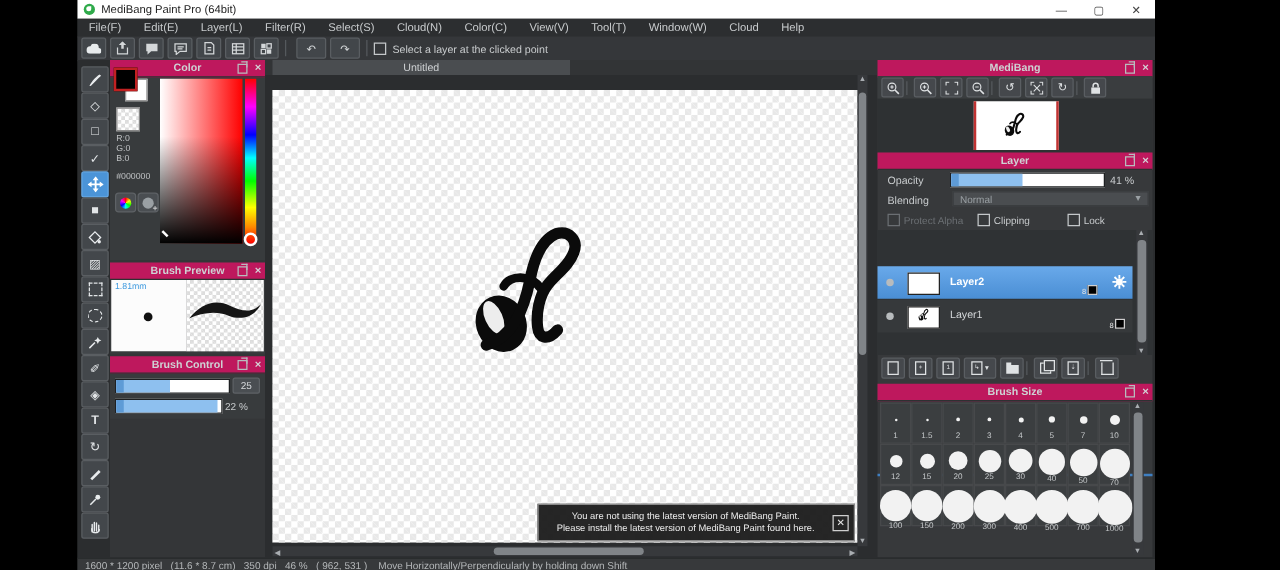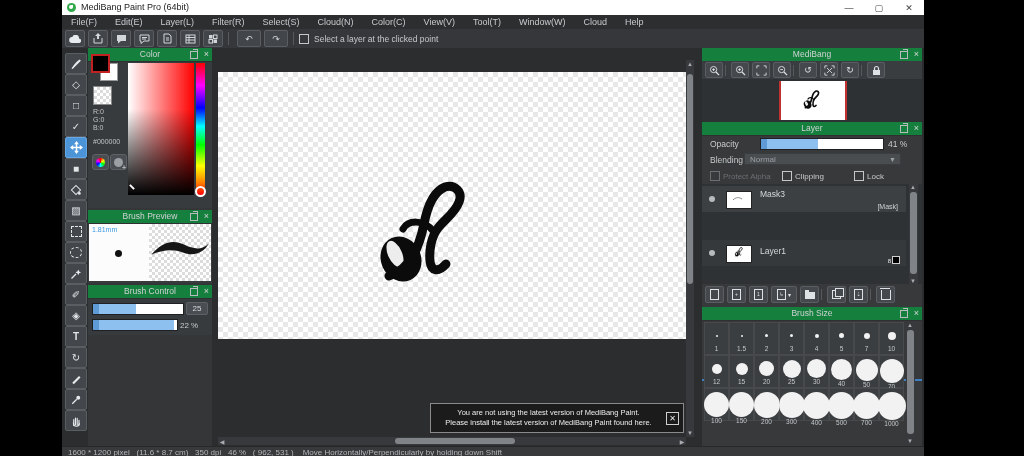--- a/index.html
+++ b/index.html
@@ -23,21 +23,21 @@
   .cb{width:8px;height:8px;border:1px solid #c4c7c9;background:transparent;display:inline-block;}
   #tb-label{font-size:8.5px;margin-left:5px;color:#c8cbcd;}
   
   #toolstrip{left:0;top:48px;width:26px;height:398px;background:#2b2d2f;}
   .tool{position:absolute;left:3px;width:20px;height:19px;background:#43474b;border:1px solid #5a5e62;border-radius:2px;
         display:flex;align-items:center;justify-content:center;font-size:10px;color:#e2e5e7;}
   .tool.sel{background:#4b94d8;border-color:#67a8e4;}
   .dash-box{width:9px;height:9px;border:1px dashed #e2e5e7;}
   .dash-circ{width:10px;height:9px;border:1px dashed #e2e5e7;border-radius:50%;}
   
-  .panel-title{position:absolute;left:0;width:100%;height:13px;background:#15803d;border-bottom:1px solid #2e3032;}
+  .panel-title{position:absolute;left:0;width:100%;height:13px;background:#be185d;border-bottom:1px solid #2e3032;font-weight:bold;}
   .panel-title .t{position:absolute;left:0;width:100%;text-align:center;font-size:8.5px;line-height:13px;color:#cfd2d4;}
   .pt-pop{position:absolute;right:14px;top:3px;width:6px;height:6px;border:1px solid #b9bcbe;}
   .pt-pop::after{content:"";position:absolute;left:2px;top:-3px;width:4px;height:4px;border-top:1px solid #b9bcbe;border-right:1px solid #b9bcbe;}
   .pt-close{position:absolute;right:3px;top:0;font-size:9px;color:#d4d7d9;line-height:13px;}
   
   #left-panels{left:26px;top:48px;width:124px;height:398px;background:#343638;}
   #color-panel{left:0;top:0;width:124px;height:160px;background:#383b3d;}
   #swatch-white{left:12px;top:15px;width:16px;height:16px;background:#fff;border:1px solid #999;}
   #swatch-fg{left:3px;top:6px;width:15px;height:15px;background:#000;border:2px solid #c12121;}
   #swatch-trans{left:5px;top:38px;width:17px;height:17px;border:1px solid #888;}
@@ -71,21 +71,21 @@
   #tab-untitled{position:absolute;left:6px;top:0;width:238px;height:12px;background:#4a4d50;
                 font-size:8.5px;color:#d0d3d5;text-align:center;line-height:12px;}
   .checker{background-color:#fff;
     background-image:linear-gradient(45deg,#e8e8e8 25%,transparent 25%,transparent 75%,#e8e8e8 75%),
                      linear-gradient(45deg,#e8e8e8 25%,transparent 25%,transparent 75%,#e8e8e8 75%);
     background-size:10px 10px;background-position:0 0,5px 5px;}
   .checker-sm{background-color:#fff;
     background-image:linear-gradient(45deg,#dcdcdc 25%,transparent 25%,transparent 75%,#dcdcdc 75%),
                      linear-gradient(45deg,#dcdcdc 25%,transparent 25%,transparent 75%,#dcdcdc 75%);
     background-size:6px 6px;background-position:0 0,3px 3px;}
-  #canvas{left:6px;top:24px;width:468px;height:267px;}
+  #canvas{left:6px;top:24px;width:468px;height:362px;}
   #canvas-letter{position:absolute;left:142px;top:98px;}
   #notif{position:absolute;left:212px;top:331px;width:252px;height:28px;background:rgba(26,26,26,.95);
          border:1px solid #8a8a8a;display:flex;align-items:center;}
   #notif-text{flex:1;text-align:center;font-size:7.5px;line-height:10px;color:#ececec;}
   #notif-close{width:11px;height:11px;border:1px solid #cfcfcf;margin-right:4px;font-size:8px;color:#e8e8e8;
                display:flex;align-items:center;justify-content:center;}
   .sb-track{background:#37393c;}
   .sb-thumb{position:absolute;background:#808488;border-radius:3px;}
   .sb-arrow{position:absolute;font-size:6px;color:#a9adb1;width:8px;text-align:center;}
   #vscroll{left:474px;top:12px;width:8px;height:377px;}
@@ -95,21 +95,21 @@
   #nav-panel{left:0;top:0;width:220px;height:74px;}
   #nav-tools{position:absolute;left:0;top:13px;width:220px;height:18px;background:#3a3d3f;display:flex;align-items:center;}
   .nav-btn{width:16px;height:14px;background:#45484c;border:1px solid #5a5e62;border-radius:2px;margin-left:3px;
            display:flex;align-items:center;justify-content:center;font-size:9px;color:#dfe2e4;}
   .nav-sep{width:1px;height:11px;background:#55595d;margin:0 2px;}
   #nav-thumb-area{position:absolute;left:0;top:31px;width:220px;height:43px;background:#2e3133;}
   #nav-thumb{position:absolute;left:77px;top:2px;width:64px;height:39px;background:#fff;border-left:2px solid #c03232;border-right:2px solid #c03232;
              display:flex;align-items:center;justify-content:center;}
   #layer-panel{left:0;top:74px;width:220px;height:184px;}
   .lp-label{position:absolute;left:8px;font-size:8.5px;color:#c8cbcd;}
-  #blend-dd{position:absolute;left:42px;top:31px;width:157px;height:12px;background:#4a4d50;border:1px solid #3a3d3f;
+  #blend-dd{position:absolute;left:60px;top:31px;width:157px;height:12px;background:#4a4d50;border:1px solid #3a3d3f;
             font-size:8px;color:#9aa0a4;line-height:12px;padding-left:5px;box-sizing:border-box;}
   #blend-dd .arr{position:absolute;right:4px;top:0;font-size:7px;color:#9aa0a4;}
   .chk-row-item{position:absolute;top:49px;display:flex;align-items:center;font-size:8px;color:#c8cbcd;}
   .chk-row-item.dim{color:#6b6f73;}
   .chk-row-item .cb{margin-right:3px;}
   .chk-row-item.dim .cb{border-color:#6b6f73;}
   #layer-list{position:absolute;left:0;top:62px;width:220px;height:100px;background:#2f3234;}
   .layer-row{position:absolute;left:0;width:204px;height:26px;}
   .layer-row .vis{position:absolute;left:7px;top:10px;width:6px;height:6px;border-radius:50%;background:#b8bbbd;}
   .layer-thumb{position:absolute;left:24px;top:5px;width:24px;height:16px;background:#fff;border:1px solid #222;}
@@ -350,20 +350,23 @@
         <span class="valbox" style="left:98px;top:17px;width:20px">25</span>
         <div class="slider" style="left:4px;top:34px;width:84px">
           <span class="fill" style="width:96%"></span>
             <span class="cap"></span>
         </div>
         <span class="sl-label" style="left:92px;top:36px">22 %</span>
       </div>
     </div>
 
     <div id="canvas-region" class="abs">
+      <div id="tabbar" class="abs">
+        <span id="tab-untitled">Untitled</span>
+      </div>
       <div id="canvas" class="abs checker">
         <svg id="canvas-letter" viewBox="0 0 140 140" width="140" height="140">
           <use href="#glyph-letter"></use>
         </svg>
         <div id="notif">
           <span id="notif-text">
             <span>You are not using the latest version of MediBang Paint.</span><br>
             <span>Please install the latest version of MediBang Paint found here.</span>
           </span>
           <span id="notif-close">✕</span>
@@ -468,31 +471,33 @@
           <span class="cb"></span>
           <span>Clipping</span>
         </span>
         <span class="chk-row-item" style="left:152px">
           <span class="cb"></span>
           <span>Lock</span>
         </span>
 
         <div id="layer-list">
 
-          <div class="layer-row" style="top:2px;background:#3d4043">
+
+          <div class="layer-row" style="top:29px;background:linear-gradient(#69a9ea,#4a8ed4)">
             <span class="vis"></span>
-            <span class="layer-thumb">
-              <svg width="22" height="14" viewBox="0 0 22 14">
-                  <path d="M6 8 C9 5 12 5 15 7" stroke="#888" fill="none"></path>
-                </svg>
-            </span>
-            <span class="layer-name" style="top:3px">Mask3</span>
-            <span style="position:absolute;right:8px;bottom:2px;font-size:7px;color:#cfd2d4">[Mask]</span>
+            <span class="layer-thumb checker-sm" style="background-color:#fff"></span>
+            <span class="layer-name" style="top:7px;color:#fff;font-weight:bold">Layer2</span>
+            <svg style="position:absolute;right:4px;top:6px" width="13" height="13" viewBox="0 0 14 14">
+              <circle cx="7" cy="7" r="3" fill="#fff"></circle>
+              <g stroke="#fff" stroke-width="1.6">
+                  <path d="M7 1 V4 M7 10 V13 M1 7 H4 M10 7 H13 M2.8 2.8 L4.9 4.9 M9.1 9.1 L11.2 11.2 M11.2 2.8 L9.1 4.9 M4.9 9.1 L2.8 11.2"></path>
+                </g>
+            </svg>
+            <span class="bit-badge" style="right:28px">8</span>
           </div>
-
 
           <div class="layer-row" style="top:56px;background:#36393b">
             <span class="vis"></span>
             <span class="layer-thumb">
               <svg viewBox="0 0 140 140" width="13" height="13" style="margin:0 auto">
                   <use href="#glyph-letter"></use>
                 </svg>
             </span>
             <span class="layer-name" style="top:6px">Layer1</span>
             <span class="bit-badge">8</span>

